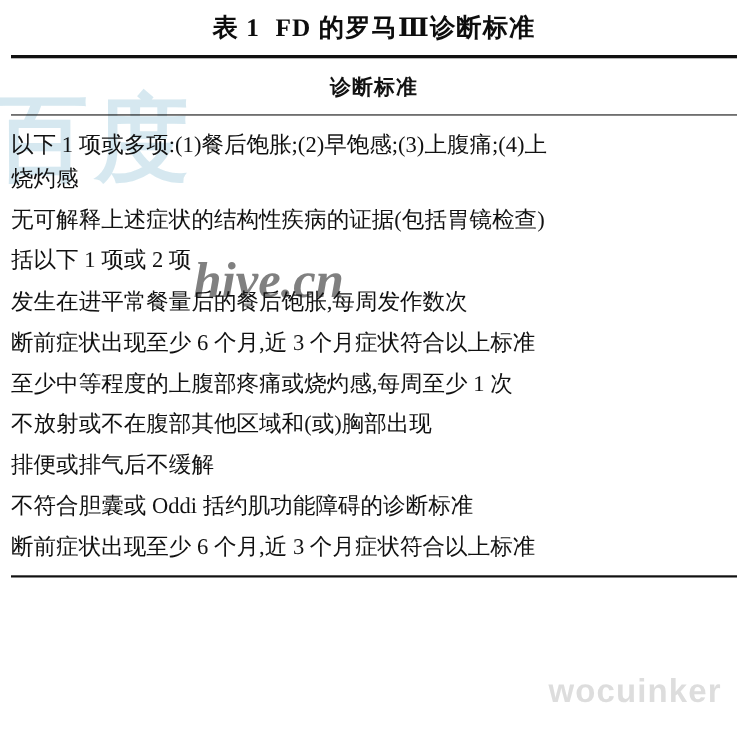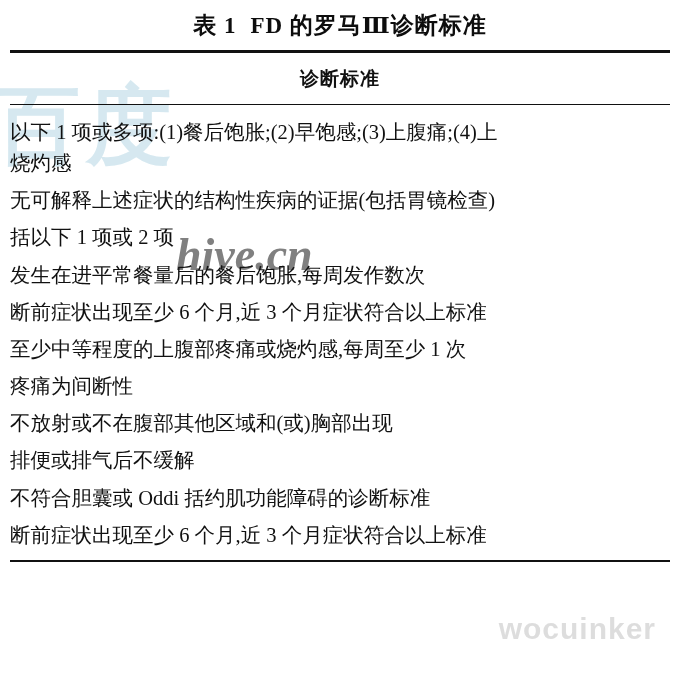--- a/index.html
+++ b/index.html
@@ -135,21 +135,20 @@
   <div class="body-rows">
     <div class="row wrap">
       <span>以下 1 项或多项:(1)餐后饱胀;(2)早饱感;(3)上腹痛;(4)上</span>
       <span class="cont">烧灼感</span>
     </div>
     <div class="row">无可解释上述症状的结构性疾病的证据(包括胃镜检查)</div>
     <div class="row">括以下 1 项或 2 项</div>
     <div class="row">发生在进平常餐量后的餐后饱胀,每周发作数次</div>
     <div class="row">断前症状出现至少 6 个月,近 3 个月症状符合以上标准</div>
     <div class="row">至少中等程度的上腹部疼痛或烧灼感,每周至少 1 次</div>
-    <div class="row">疼痛为间断性</div>
     <div class="row">不放射或不在腹部其他区域和(或)胸部出现</div>
     <div class="row">排便或排气后不缓解</div>
     <div class="row">不符合胆囊或 Oddi 括约肌功能障碍的诊断标准</div>
     <div class="row">断前症状出现至少 6 个月,近 3 个月症状符合以上标准</div>
   </div>
 
   <div class="rule-bottom" style="margin-top:6px;"></div>
 
 </div>
 

